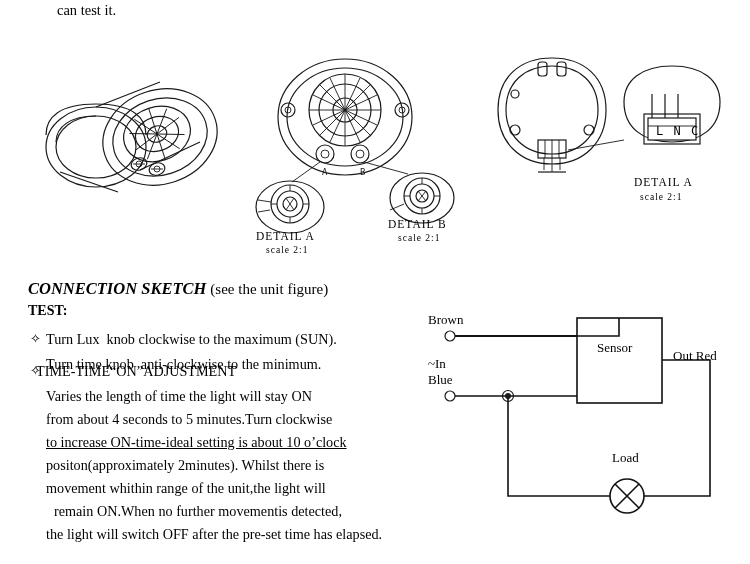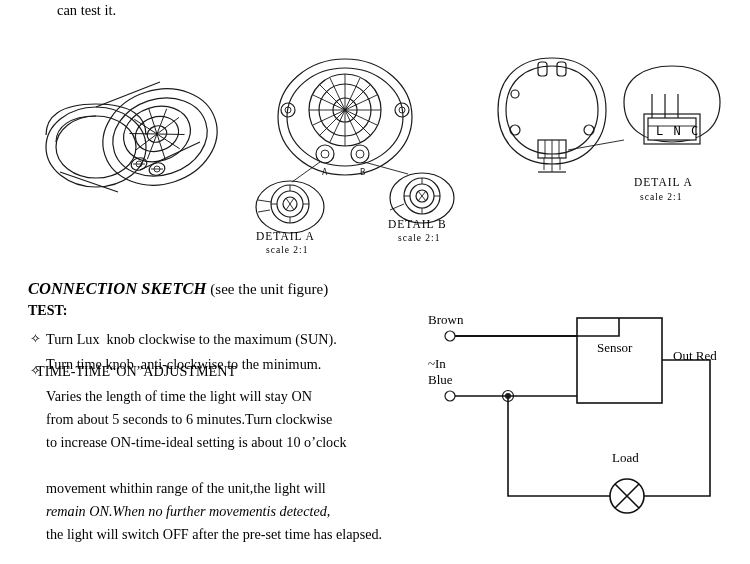--- a/index.html
+++ b/index.html
@@ -85,24 +85,24 @@
   .body-line {
     font-size: 14.2px;
     font-family: "Liberation Serif", serif;
     white-space: pre;
   }
   #l1 { left: 46px; top: 331px; }
   #l2 { left: 46px; top: 356px; }
   #l3 { left: 36px; top: 363px; }
   #l4 { left: 46px; top: 388px; }
   #l5 { left: 46px; top: 411px; }
-  #l6 { left: 46px; top: 434px; }
+  #l6 { left: 46px; top: 434px; text-decoration: underline; }
   #l7 { left: 46px; top: 457px; }
   #l8 { left: 46px; top: 480px; }
-  #l9 { left: 46px; top: 503px; font-style: italic; }
+  #l9 { left: 54px; top: 503px; }
   #l10 { left: 46px; top: 526px; }
 
   
   .sch-label {
     font-size: 13px;
     font-family: "Liberation Serif", serif;
   }
   #lbl-brown { left: 428px; top: 312px; }
   #lbl-in { left: 428px; top: 356px; }
   #lbl-blue { left: 428px; top: 372px; }
@@ -262,22 +262,23 @@
   </div>
   <div class="abs" id="test-label">TEST:</div>
 
   <div class="abs bullet" id="bullet1">✧</div>
   <div class="abs body-line" id="l2">Turn time knob  anti-clockwise to the minimum.</div>
   <div class="abs body-line" id="l1">Turn Lux  knob clockwise to the maximum (SUN).</div>
 
   <div class="abs bullet" id="bullet2">✧</div>
   <div class="abs body-line" id="l3">TIME-TIME“ON”ADJUSTMENT</div>
   <div class="abs body-line" id="l4">Varies the length of time the light will stay ON</div>
-  <div class="abs body-line" id="l5">from about 5 seconds to 6 minutes.Turn clockwise</div>
+  <div class="abs body-line" id="l5">from about 4 seconds to 5 minutes.Turn clockwise</div>
   <div class="abs body-line" id="l6">to increase ON-time-ideal setting is about 10 o’clock</div>
+  <div class="abs body-line" id="l7">positon(approximately 2minutes). Whilst there is</div>
   <div class="abs body-line" id="l8">movement whithin range of the unit,the light will</div>
   <div class="abs body-line" id="l9">remain ON.When no further movementis detected,</div>
   <div class="abs body-line" id="l10">the light will switch OFF after the pre-set time has elapsed.</div>
 
   <div class="abs" style="left:420px; top:300px;">
     <svg width="330" height="250" viewBox="0 0 330 250">
 
       <rect class="ln-thick" x="157" y="18" width="85" height="85"></rect>
 
       <circle class="fillw" cx="30" cy="36" r="5"></circle>

